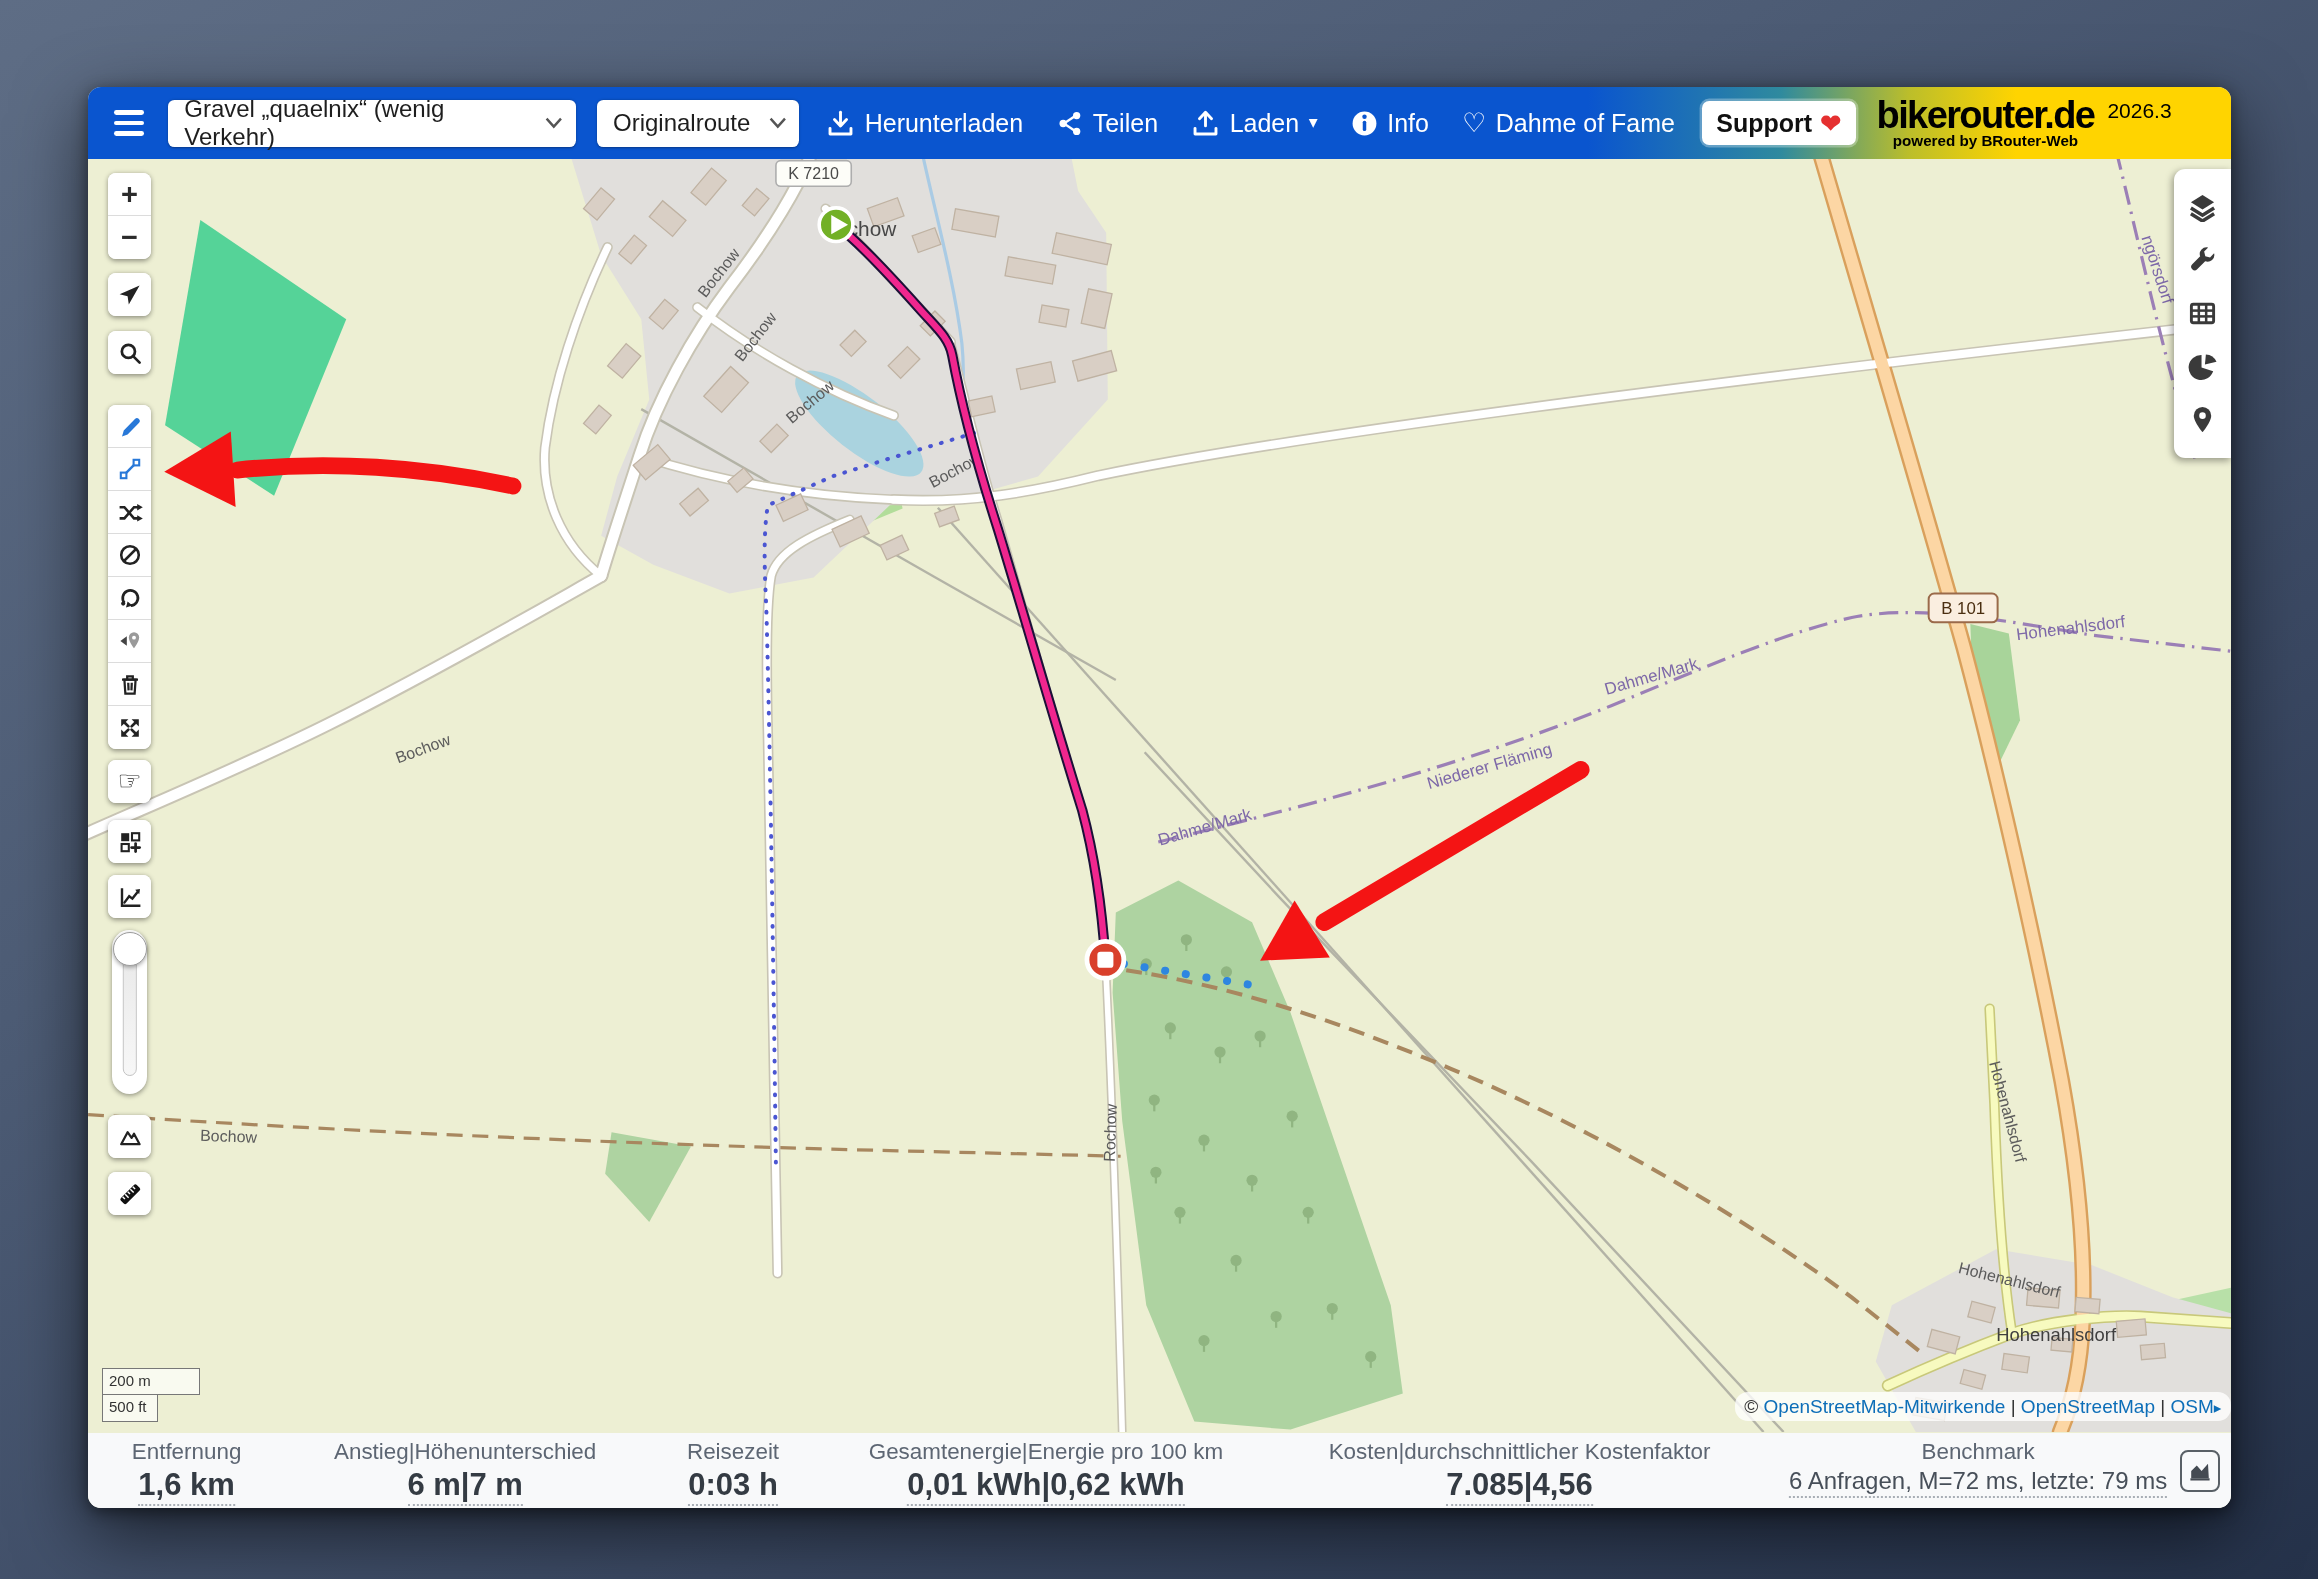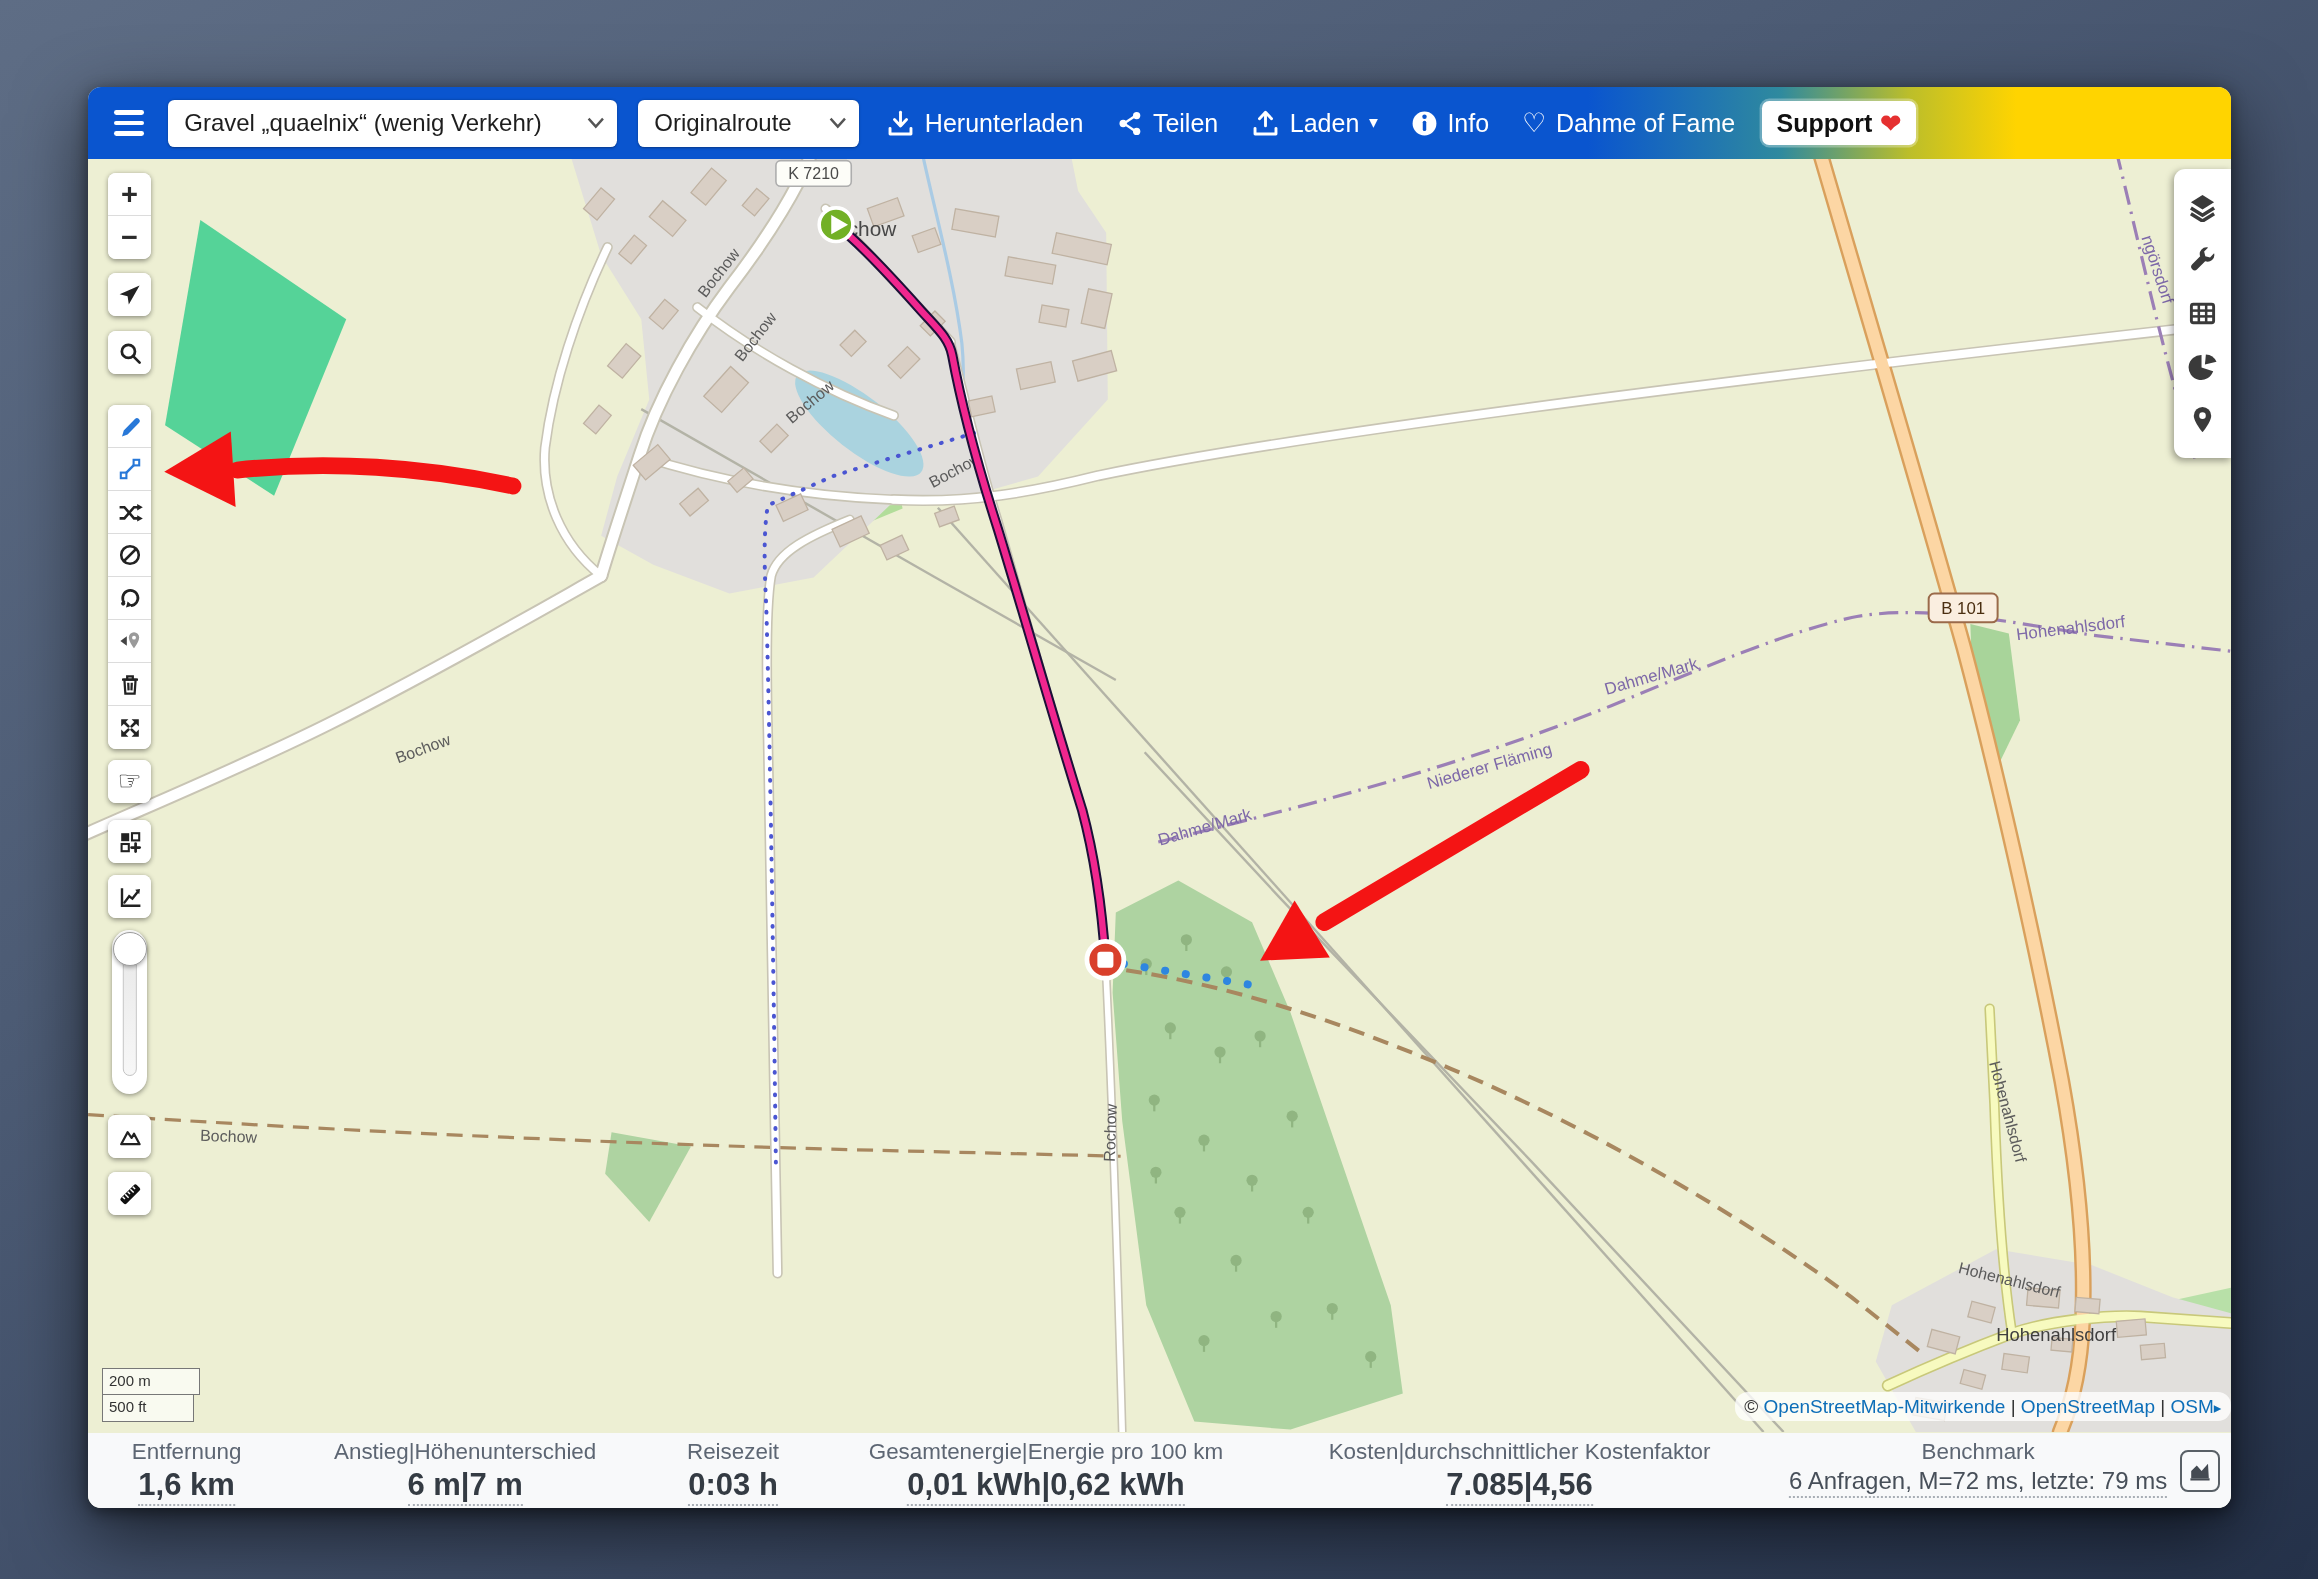--- a/index.html
+++ b/index.html
@@ -57,21 +57,21 @@
   
   .rpanel{position:absolute;right:0;top:9.6px;width:57px;height:289px;background:#fff;z-index:20;
     border-radius:11.2px 0 0 11.2px;box-shadow:-1.6px 2.4px 7.2px rgba(0,0,0,.35);
     display:flex;flex-direction:column;align-items:center;justify-content:space-evenly;}
   .rpanel button{background:none;border:none;padding:0;cursor:pointer;display:flex;}
 
   
   .scalebar{position:absolute;left:13.6px;bottom:10.4px;z-index:15;font-size:15px;color:#333;}
   .scalebar .sline{background:rgba(255,255,255,.65);border:1.6px solid #777;padding:0.8px 6.4px;height:27px;line-height:24px;}
   .scalebar .metric{width:98px;}
-  .scalebar .imperial{width:92px;border-top:none;}
+  .scalebar .imperial{width:56px;border-top:none;}
   .attribution{position:absolute;right:0;bottom:11.2px;z-index:15;background:rgba(255,255,255,.78);
     padding:3.2px 9.6px;font-size:19px;color:#333;white-space:nowrap;border-radius:13px;}
   .attribution a{color:#0d6eb8;text-decoration:none;cursor:pointer;}
   .attribution .osm-chev{font-size:15.2px;color:#0d6eb8;}
 
   
   .statusbar{position:absolute;left:0;bottom:0;width:2143px;height:75px;background:#f8f9fa;z-index:40;}
   .sb-item{position:absolute;top:5.6px;transform:translateX(-50%);text-align:center;white-space:nowrap;}
   .sb-label{font-size:22.4px;color:#5d6673;}
   .sb-value{display:inline-block;font-size:31px;font-weight:bold;color:#343b43;margin-top:2.4px;
@@ -165,20 +165,27 @@
       <button class="tb-btn">
         <span class="glyph-heart">♡</span>
         <span>Dahme of Fame</span>
       </button>
 
       <button class="support-btn">
         <span>Support</span>
         <span class="sheart">❤</span>
       </button>
 
+      <div class="brand">
+        <div class="brand-col">
+          <div class="brand-name">bikerouter.de</div>
+          <div class="brand-sub">powered by BRouter-Web</div>
+        </div>
+        <div class="brand-ver">2026.3</div>
+      </div>
     </div>
 
     <div class="maparea">
 
       <svg class="mapsvg" width="2143" height="1273" viewBox="0 0 2673 1588">
         <defs>
           <g id="tree" fill="#86ab77" opacity=".75">
             <circle cx="0" cy="-6" r="7"></circle>
               <rect x="-1.4" y="-2" width="2.8" height="10"></rect>
           </g>

